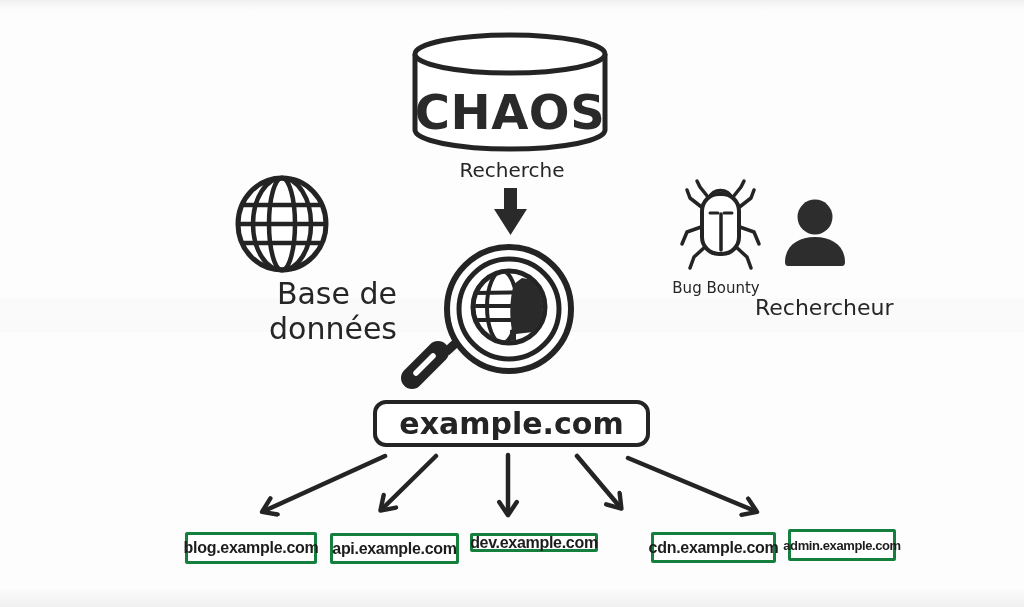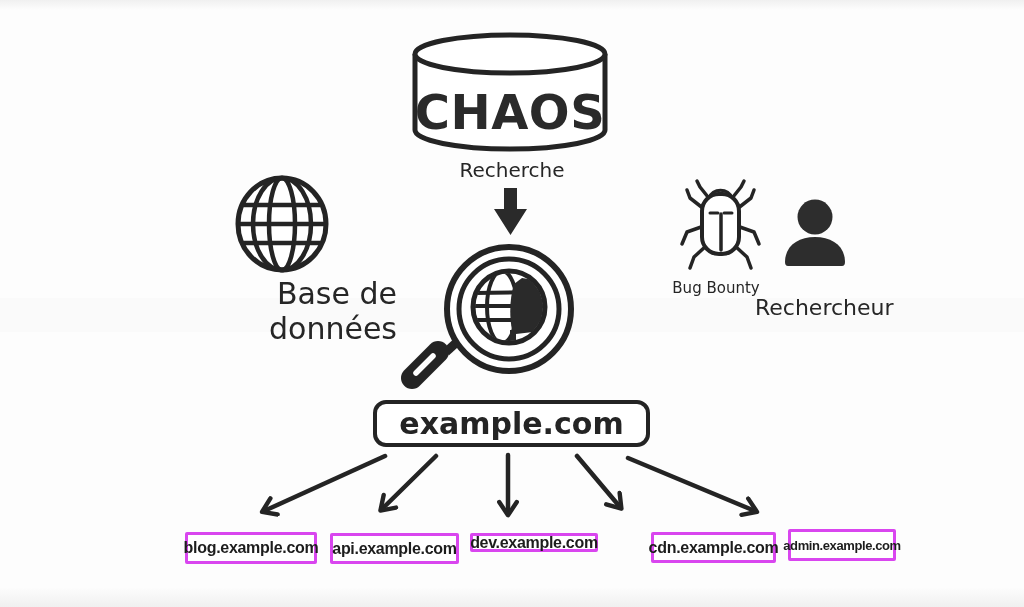--- a/index.html
+++ b/index.html
@@ -22,21 +22,21 @@
   .base-donnees{left:167px;top:276px;width:230px;font-size:30px;text-align:right;}
   .bug-bounty{left:655px;top:279px;width:122px;font-size:15px;}
   .rechercheur{left:755px;top:295px;width:130px;font-size:22px;}
   .domain-box{
     position:absolute;left:373px;top:400px;width:277px;height:47px;
     box-sizing:border-box;border:4px solid #242424;border-radius:13px;background:#fff;
     display:flex;align-items:center;justify-content:center;
     font-family:"DejaVu Sans",sans-serif;font-weight:bold;font-size:30px;color:#242424;
   }
   .sub-box{
-    position:absolute;box-sizing:border-box;border:3px solid #d946ef;border-radius:2px;
+    position:absolute;box-sizing:border-box;border:3px solid #15803d;border-radius:2px;
     background:#fff;display:flex;align-items:center;justify-content:center;
     font-family:"Liberation Sans",sans-serif;font-weight:bold;color:#1d1d1d;
     font-size:16px;letter-spacing:-0.3px;white-space:nowrap;
   }
   .sub-blog{left:185px;top:532px;width:132px;height:32px;}
   .sub-api{left:330px;top:533px;width:129px;height:31px;}
   .sub-dev{left:470px;top:533px;width:128px;height:19px;}
   .sub-cdn{left:610px;top:532px;width:125px;height:31px;margin-left:41px;}
   .sub-admin{left:748px;top:529px;width:108px;height:32px;font-size:13px;letter-spacing:-0.4px;margin-left:40px;}
 </style>

